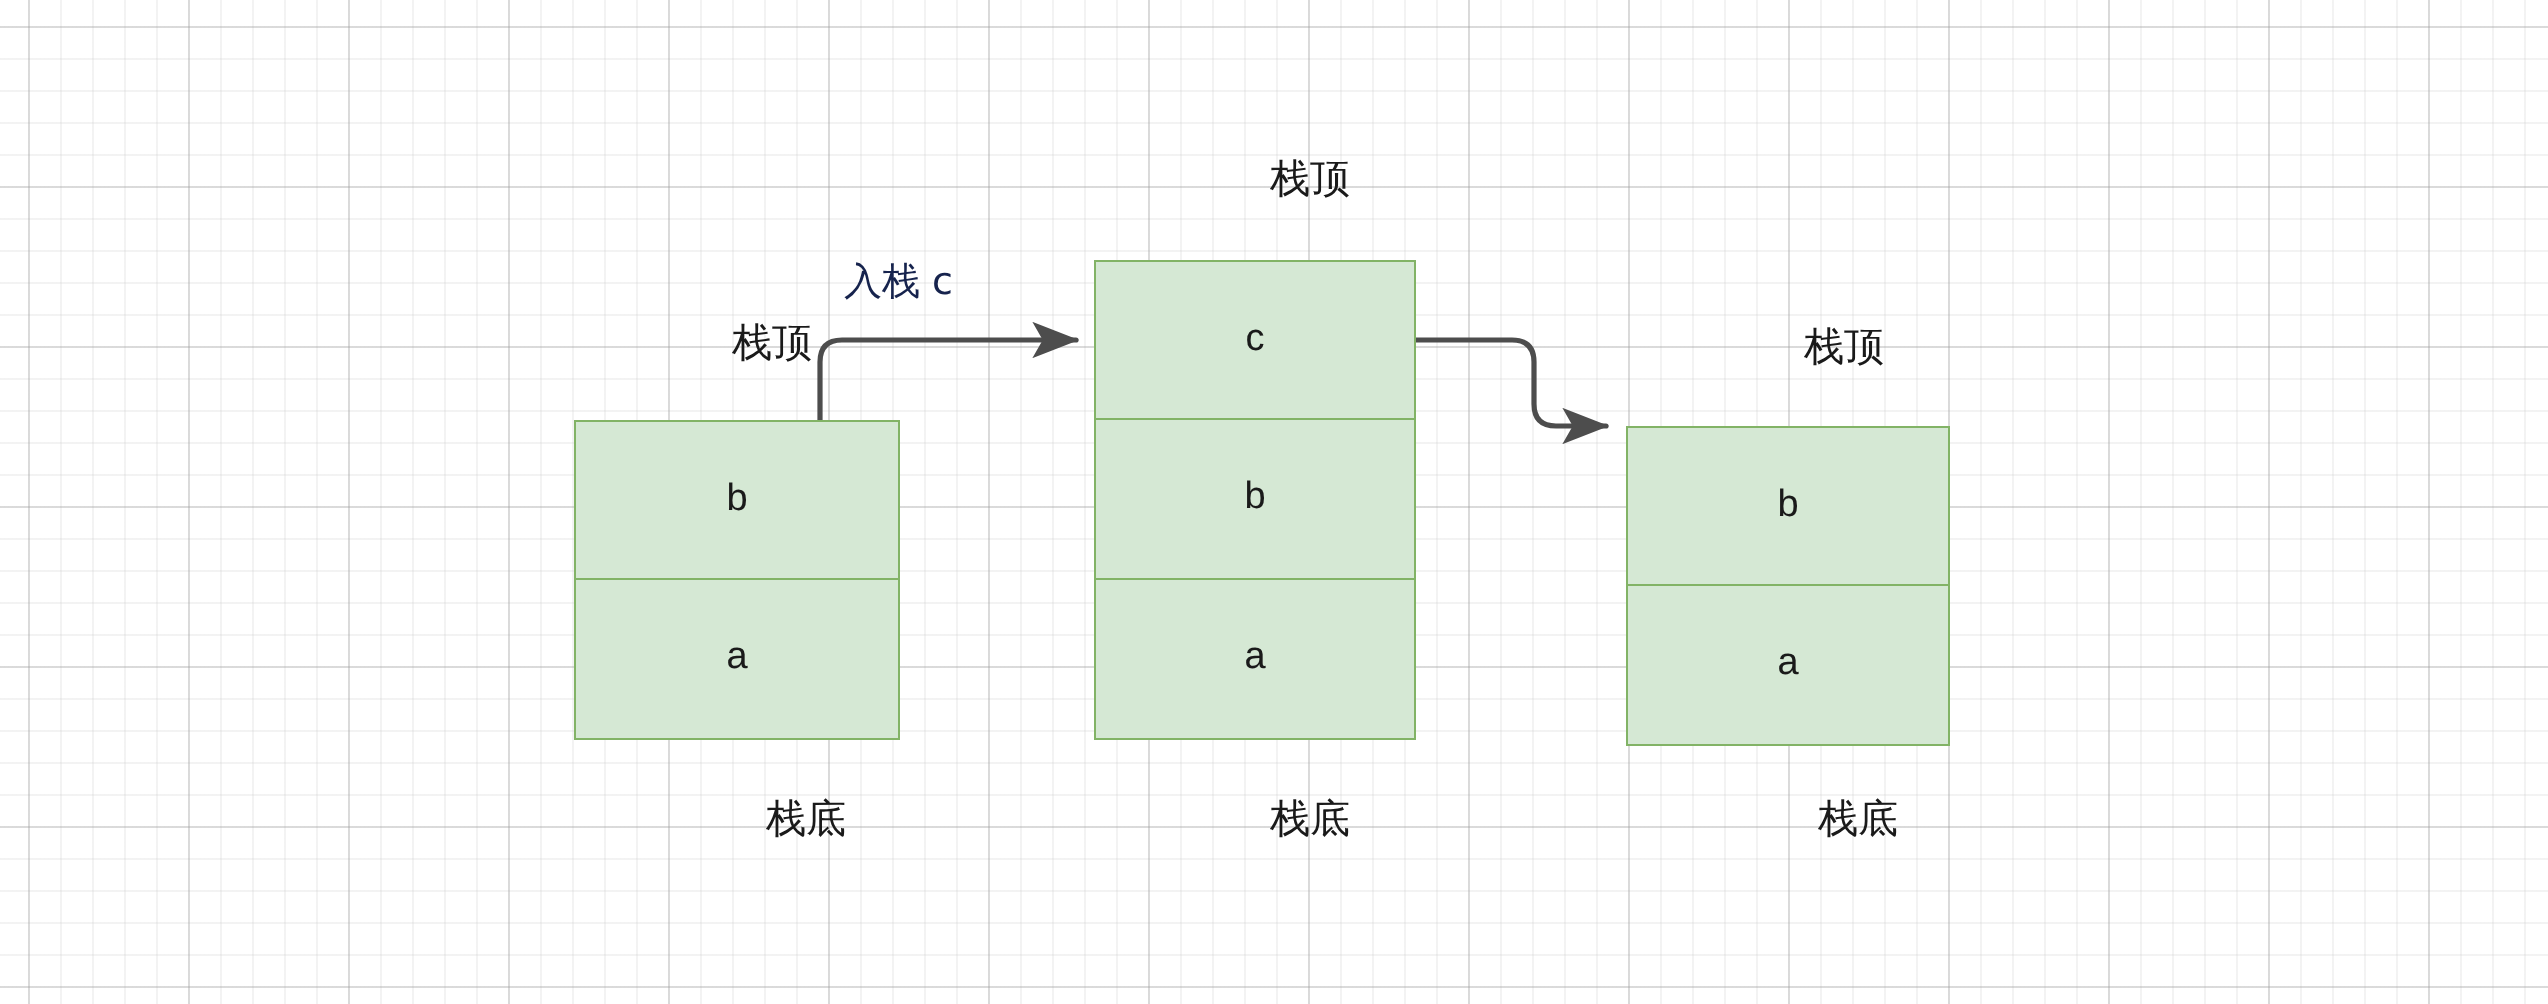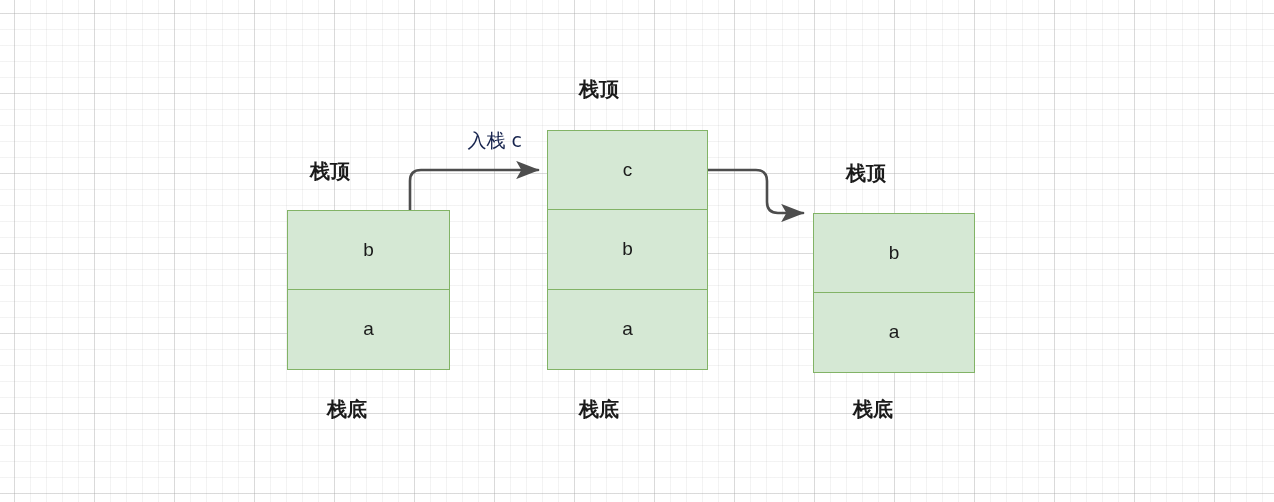--- a/index.html
+++ b/index.html
@@ -53,30 +53,29 @@
     font-family: "Liberation Sans", "DejaVu Sans", sans-serif;
   }
   .cell + .cell {
     margin-top: -1.5px;
   }
   .cap-label {
     position: absolute;
     font-size: 20px;
     color: #1a1a1a;
     white-space: nowrap;
-    text-align: left;
+    text-align: right;
     font-family: "DejaVu Sans", "Liberation Sans", sans-serif;
-    font-weight: bold;
   }
   .edge-label {
     position: absolute;
     font-size: 19px;
     color: #16234d;
     white-space: nowrap;
-    text-align: right;
+    text-align: left;
     font-family: "DejaVu Sans", "Liberation Sans", sans-serif;
   }
 </style>
 </head>
 <body>
 
 <div id="canvas">
 
   <svg id="edges" viewBox="0 0 1274 502" width="1274" height="502">
     <defs>

